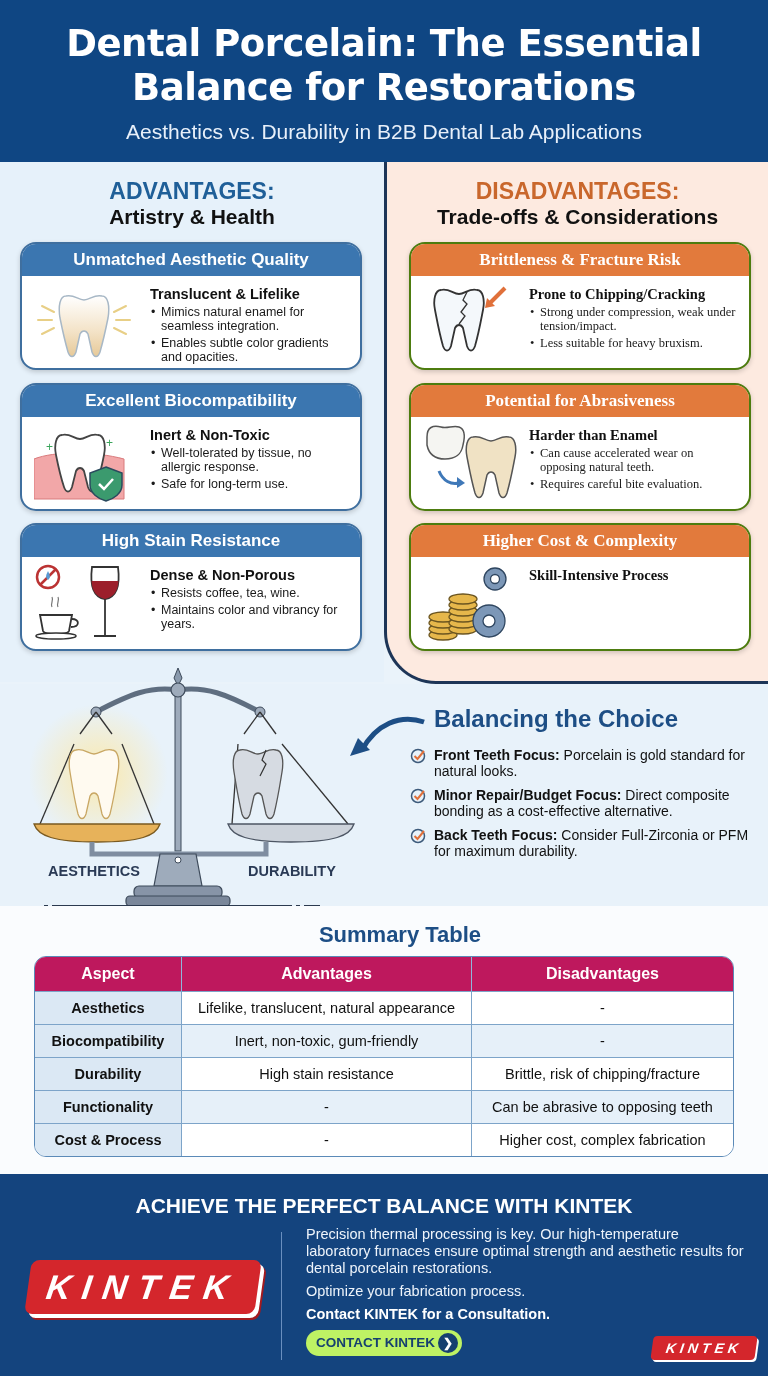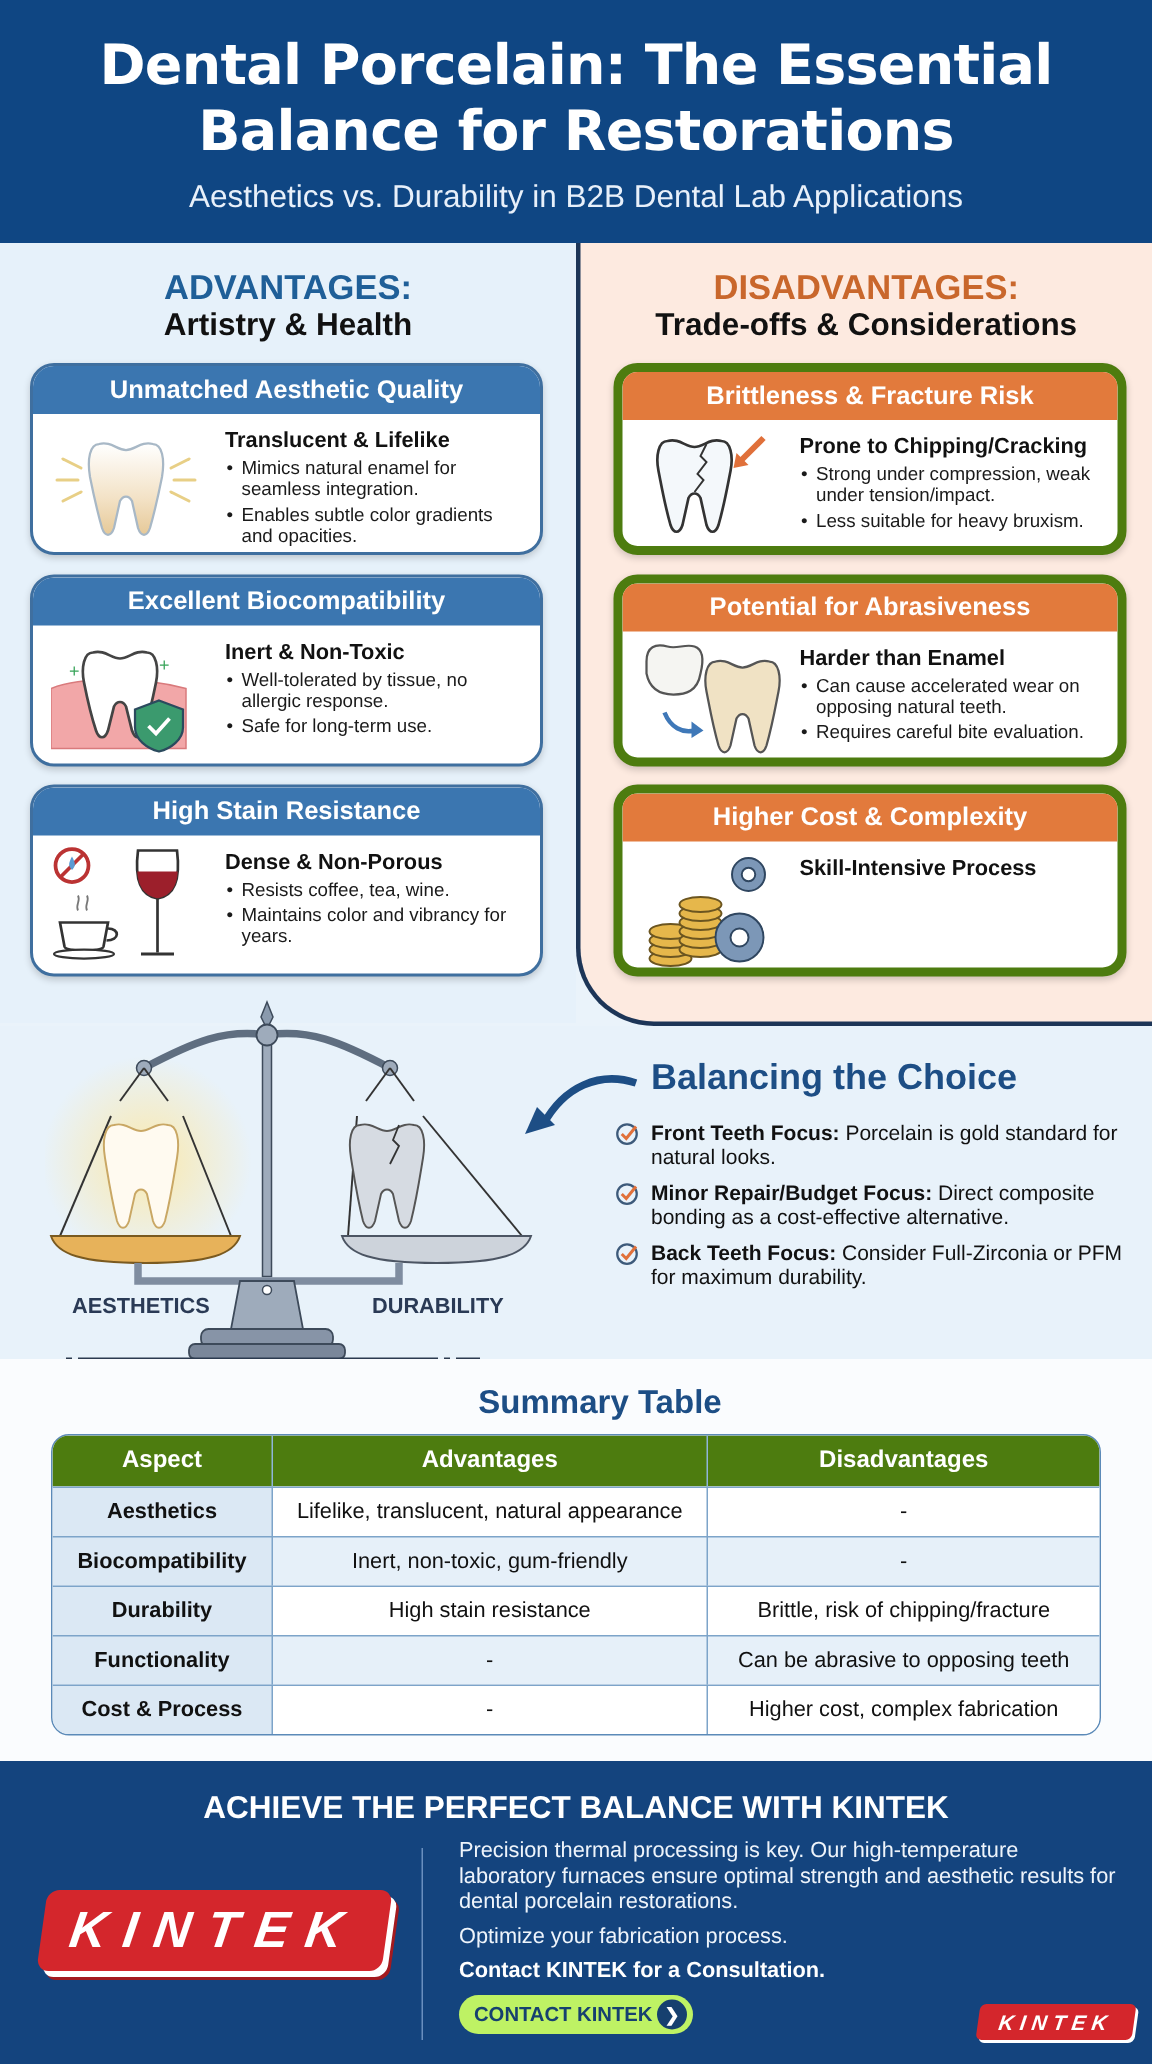--- a/index.html
+++ b/index.html
@@ -15,21 +15,21 @@
   .col-left { position: absolute; left: 0; top: 162px; width: 384px; height: 520px; background: #e6f1fa; }
   .col-right { position: absolute; left: 384px; top: 162px; width: 384px; height: 522px; background: #fdeae0; border-left: 3px solid #1d3557; border-bottom: 3px solid #1d3557; border-bottom-left-radius: 52px; }
   .col-heading { text-align: center; padding-top: 16px; }
   .col-heading .h-main { font-weight: bold; font-size: 23px; line-height: 26px; }
   .col-heading .h-sub { font-weight: bold; font-size: 21px; line-height: 26px; color: #111; }
   .col-left .h-main { color: #1f5f98; }
   .col-right .h-main { color: #c9672c; }
 
   .card { position: absolute; width: 342px; height: 128px; background: #fff; border-radius: 16px; overflow: hidden; box-shadow: 0 2px 5px rgba(0,0,0,0.18); }
   .card.blue { border: 2px solid #3f6f9f; left: 20px; }
-  .card.orange { border: 6px solid #4d7c0f; left: 22px; }
+  .card.orange { border: 2px solid #4d7c0f; left: 22px; font-family: Liberation Serif, serif; }
   .card .card-title { height: 32px; line-height: 32px; text-align: center; color: #fff; font-weight: bold; font-size: 17px; }
   .card.blue .card-title { background: #3b76b0; }
   .card.orange .card-title { background: #e27a3c; }
   .card .card-body { position: relative; height: 94px; }
   .card .icon-area { position: absolute; left: 12px; top: 6px; width: 100px; height: 82px; }
   .card .text-area { position: absolute; left: 128px; top: 9px; right: 8px; }
   .card.orange .text-area { left: 118px; }
   .text-area .t-head { font-weight: bold; font-size: 14.5px; line-height: 18px; margin-bottom: 2px; }
   .text-area ul { list-style: none; }
   .text-area li { font-size: 12.5px; line-height: 14px; padding-left: 11px; position: relative; margin-bottom: 3px; color: #1a1a1a; }
@@ -43,21 +43,21 @@
   .choice h2 { font-size: 24px; color: #1d4e85; font-weight: bold; margin-left: 24px; margin-bottom: 14px; }
   .choice-item { position: relative; padding-left: 24px; font-size: 14px; line-height: 16px; margin-bottom: 8px; color: #111; }
   .choice-item b { font-weight: bold; }
   .choice-item .chk { position: absolute; left: 0; top: 1px; width: 16px; height: 16px; }
   .arrow-curve { position: absolute; left: 340px; top: 710px; width: 90px; height: 70px; }
 
   
   .summary { position: absolute; left: 0; top: 906px; width: 768px; height: 268px; background: #fafcfe; }
   .summary h2 { text-align: center; font-size: 22px; font-weight: bold; color: #1d4e85; padding-top: 16px; margin-left: 32px; }
   .tbl { position: absolute; left: 34px; top: 50px; width: 700px; border-collapse: separate; border-spacing: 0; border: 1.5px solid #5b8ab8; border-radius: 12px; overflow: hidden; }
-  .tbl th { background: #4d7c0f; color: #fff; font-size: 16px; height: 34px; font-weight: bold; border-right: 1px solid #8fb5da; }
+  .tbl th { background: #be185d; color: #fff; font-size: 16px; height: 34px; font-weight: bold; border-right: 1px solid #8fb5da; }
   .tbl td { font-size: 14.5px; height: 33px; text-align: center; border-top: 1px solid #7da4c9; border-right: 1px solid #7da4c9; background: #fff; }
   .tbl tr:nth-child(even) td { background: #e6f0f9; }
   .tbl td.aspect { font-weight: bold; background: #dbe8f4 !important; width: 147px; }
   .tbl th:last-child, .tbl td:last-child { border-right: none; }
 
   
   .footer { position: absolute; left: 0; top: 1174px; width: 768px; height: 202px; background: #14447e; color: #fff; }
   .footer h2 { text-align: center; font-size: 21px; font-weight: bold; padding-top: 20px; letter-spacing: 0; }
   .logo-big { position: absolute; left: 28px; top: 86px; width: 230px; height: 54px; background: #d4262c; border-radius: 8px; transform: skewX(-8deg); box-shadow: 4px 4px 0 #fff, 6px 6px 0 #a31a1f; }
   .logo-big span { display: block; text-align: center; font-style: italic; font-weight: bold; font-size: 34px; line-height: 54px; letter-spacing: 11px; color: #fff; }

